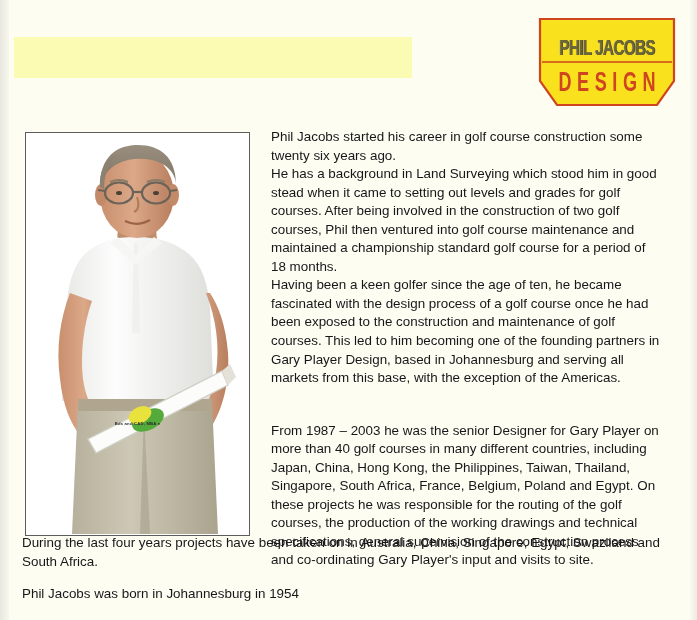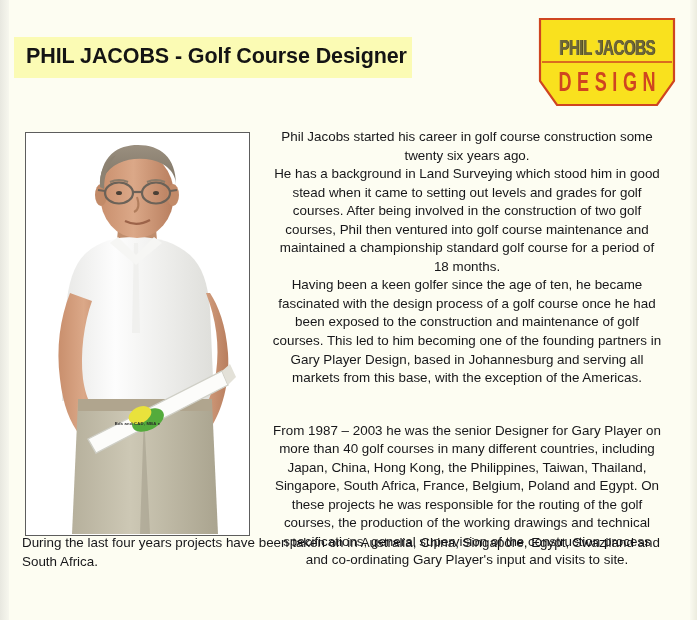--- a/index.html
+++ b/index.html
@@ -125,21 +125,20 @@
     white-space: nowrap;
     pointer-events: none;
   }
 
   
   .bio-column {
     position: absolute;
     left: 271px;
     top: 128px;
     width: 392px;
-    text-align: center;
   }
   .bio-para {
     font-size: 13.4px;
     line-height: 18.55px;
     color: #17171a;
     margin: 0;
     white-space: pre-line;
   }
   .bio-para + .bio-para { margin-top: 34px; }
 
@@ -168,21 +167,20 @@
 </style>
 </head>
 <body>
 
 <div class="scan-edge-left"></div>
 <div class="scan-edge-right"></div>
 
 <div class="page">
 
   <div class="title-banner"></div>
-  <div class="title-text">PHIL JACOBS - Golf Course Designer</div>
 
   <div class="logo">
     <svg width="138" height="91" viewBox="0 0 138 91" aria-hidden="true">
 
       <path d="M2,2 L136,2 L136,64 L119,88 L19,88 L2,64 Z" fill="#f9e11e" stroke="#cf4520" stroke-width="2.2"></path>
 
       <line x1="4" y1="45" x2="134" y2="45" stroke="#cf4520" stroke-width="1.4"></line>
     </svg>
     <div class="logo-top-text">PHIL JACOBS</div>
     <div class="logo-bottom-text">DESIGN</div>
@@ -280,14 +278,15 @@
 He has a background in Land Surveying which stood him in good stead when it came to setting out levels and grades for golf courses. After being involved in the construction of two golf courses, Phil then ventured into golf course maintenance and maintained a championship standard golf course for a period of 18 months.
 Having been a keen golfer since the age of ten, he became fascinated with the design process of a golf course once he had been exposed to the construction and maintenance of golf courses. This led to him becoming one of the founding partners in
 Gary Player Design, based in Johannesburg and serving all markets from this base, with the exception of the Americas.</p>
     <p class="bio-para">From 1987 – 2003 he was the senior Designer for Gary Player on more than 40 golf courses in many different countries, including Japan, China, Hong Kong, the Philippines, Taiwan, Thailand, Singapore, South Africa, France, Belgium, Poland and Egypt. On these projects he was responsible for the routing of the golf courses, the production of the working drawings and technical specifications, general supervision of the construction process and co-ordinating Gary Player's input and visits to site.</p>
   </div>
 
   <div class="bottom-block">
     <p class="bottom-para">During the last four years projects have been taken on in Australia, China, Singapore, Egypt, Swaziland and South Africa.</p>
   </div>
 
+  <p class="closing-line">Phil Jacobs was born in Johannesburg in 1954</p>
 
 </div>
 
 </body></html>

